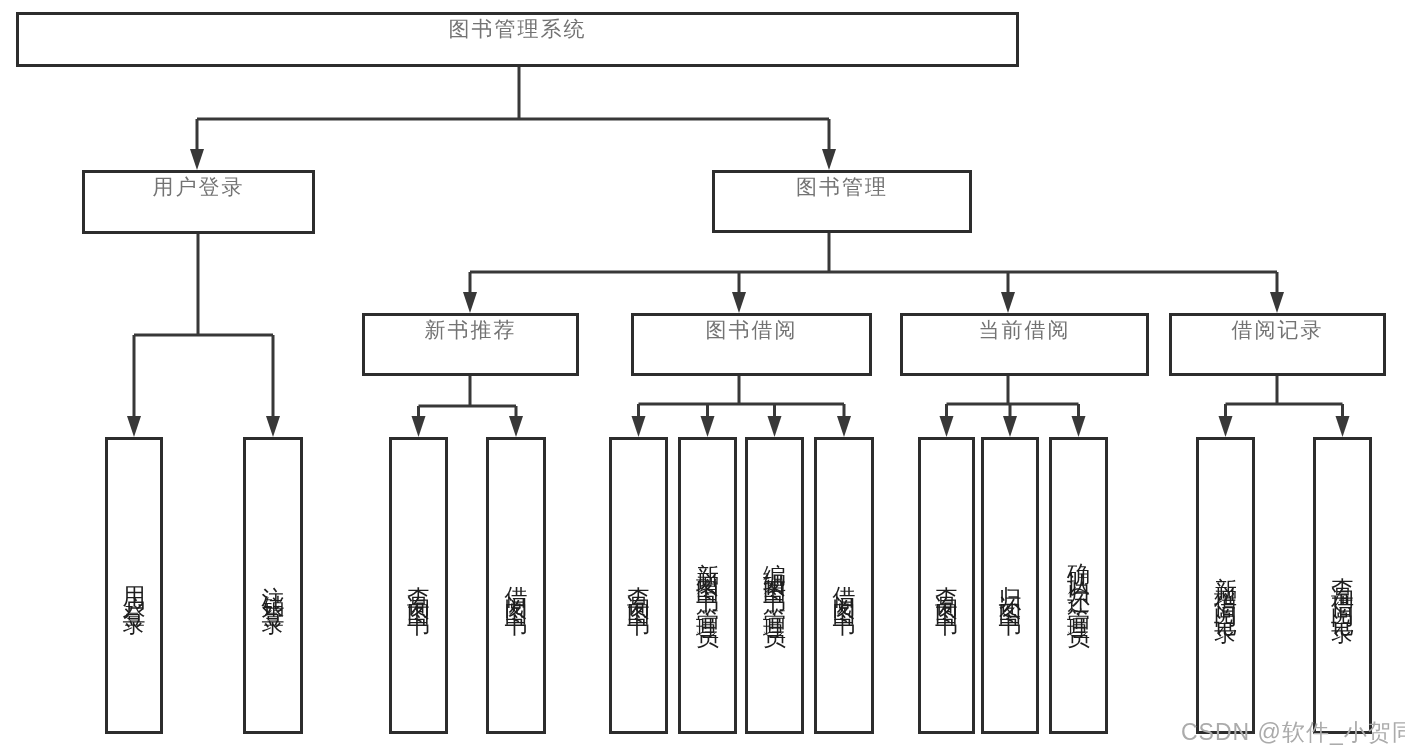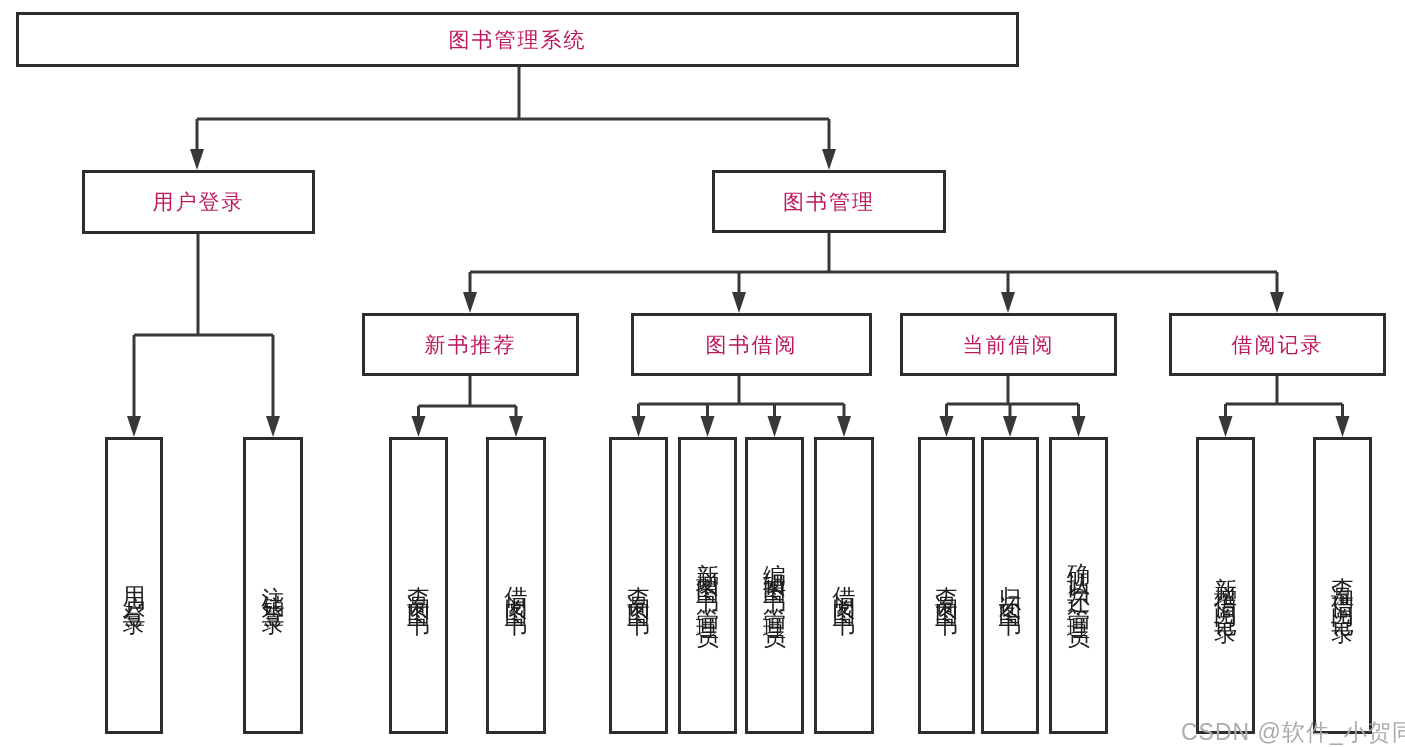--- a/index.html
+++ b/index.html
@@ -3,22 +3,22 @@
 <meta charset="utf-8">
 <style>
   html,body{margin:0;padding:0;background:#ffffff;}
   #canvas{
     position:relative;width:1405px;height:747px;background:#ffffff;overflow:hidden;
     font-family:"Liberation Sans","DejaVu Sans",sans-serif;
   }
   #wires{position:absolute;left:0;top:0;z-index:1;}
   .hbox{
     position:absolute;z-index:2;box-sizing:border-box;background:#ffffff;
-    border:3px solid #2d2d2d;display:flex;align-items:center;justify-content:center;
-    font-size:21px;letter-spacing:2px;color:#be185d;white-space:nowrap;
+    border:3px solid #2d2d2d;display:flex;justify-content:center;
+    font-size:21px;letter-spacing:2px;color:#737373;white-space:nowrap;
   }
   .vbox{
     position:absolute;z-index:2;box-sizing:border-box;background:#ffffff;
     border:3px solid #2d2d2d;display:flex;align-items:center;justify-content:center;
     writing-mode:vertical-rl;text-orientation:mixed;
     font-size:23px;letter-spacing:9px;color:#1d1d1d;line-height:1;
   }
   .watermark{
     position:absolute;z-index:3;left:1181px;top:717px;
     font-size:23px;letter-spacing:1px;color:#ababab;white-space:nowrap;
@@ -72,31 +72,31 @@
     </g>
   </svg>
 
   <div class="hbox" style="left:16px;top:12px;width:1003px;height:55px;">
     <span>图书管理系统</span>
   </div>
 
   <div class="hbox" style="left:82px;top:170px;width:233px;height:64px;">
     <span>用户登录</span>
   </div>
-  <div class="hbox" style="left:712px;top:170px;width:234px;height:63px;">
+  <div class="hbox" style="left:712px;top:170px;width:260px;height:63px;">
     <span>图书管理</span>
   </div>
 
   <div class="hbox" style="left:362px;top:313px;width:217px;height:63px;">
     <span>新书推荐</span>
   </div>
   <div class="hbox" style="left:631px;top:313px;width:241px;height:63px;">
     <span>图书借阅</span>
   </div>
-  <div class="hbox" style="left:900px;top:313px;width:217px;height:63px;">
+  <div class="hbox" style="left:900px;top:313px;width:249px;height:63px;">
     <span>当前借阅</span>
   </div>
   <div class="hbox" style="left:1169px;top:313px;width:217px;height:63px;">
     <span>借阅记录</span>
   </div>
 
   <div class="vbox" style="left:105px;top:437px;width:58px;height:297px;">
     <span>用户登录</span>
   </div>
   <div class="vbox" style="left:243px;top:437px;width:60px;height:297px;">

